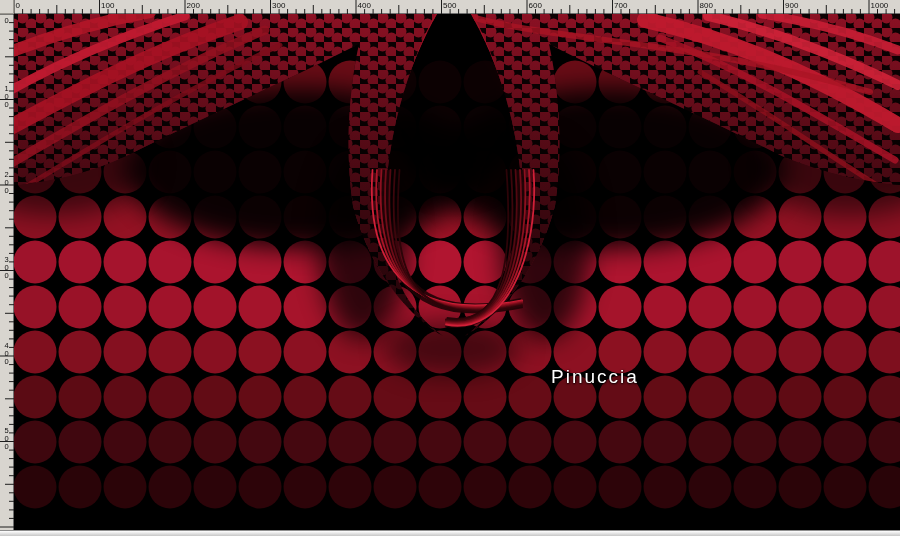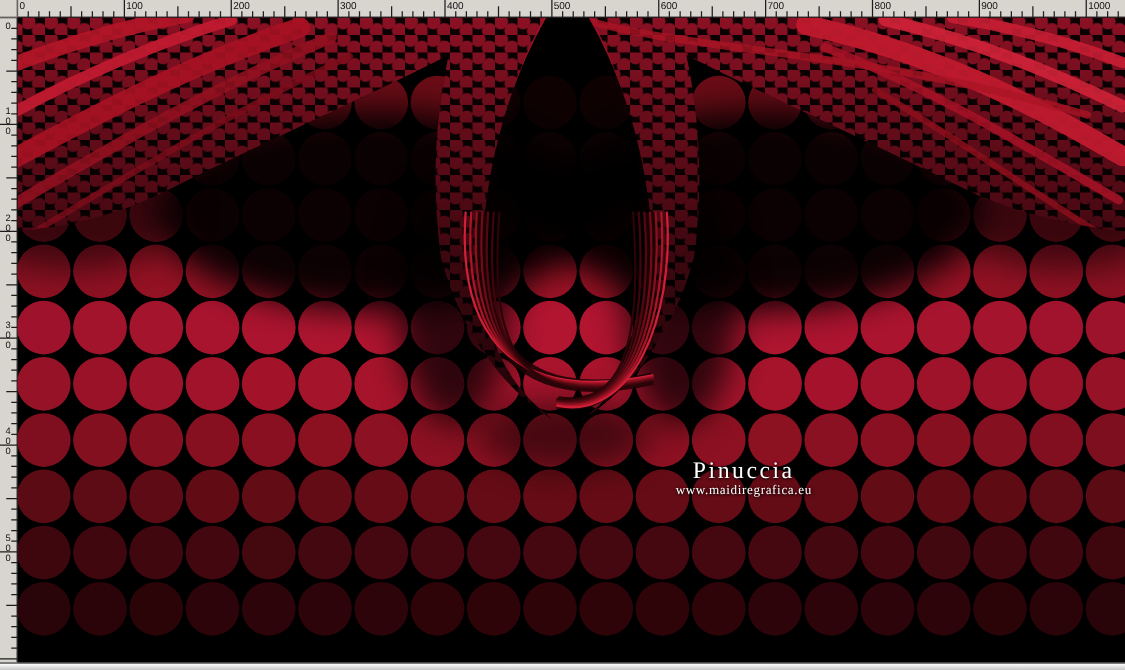--- a/index.html
+++ b/index.html
@@ -9,21 +9,21 @@
           border-right:1px solid #9a9790;border-bottom:1px solid #9a9790;box-sizing:border-box;}
   #hruler{position:absolute;left:14px;top:0;width:886px;height:14px;background:#d8d5cf;
           border-bottom:1px solid #6f6f6f;box-sizing:border-box;}
   #vruler{position:absolute;left:0;top:14px;width:14px;height:516px;background:#d8d5cf;
           border-right:1px solid #6f6f6f;box-sizing:border-box;}
   #hruler svg,#vruler svg{display:block;}
   #canvas{position:absolute;left:14px;top:14px;width:886px;height:516px;background:#000;cursor:crosshair;}
   #art{display:block;}
   .wm{position:absolute;color:#fff;text-align:center;white-space:nowrap;
       text-shadow:0 1px 2px rgba(0,0,0,.85), 1px 0 2px rgba(0,0,0,.6);
-      font-family:Liberation Serif, serif;}
+      font-family:Liberation Sans, sans-serif;}
   #wm-title{left:486px;top:352px;width:190px;font-size:19px;letter-spacing:2px;}
   #wm-url{left:466px;top:373px;width:230px;font-size:10.5px;letter-spacing:0.5px;}
   #strip{position:absolute;left:0;top:530px;width:900px;height:6px;
          background:linear-gradient(#ffffff,#c7c7c7);border-top:1px solid #8e8e8e;box-sizing:border-box;}
   text{user-select:none;}
 </style>
 </head>
 <body>
 
 <div id="stage">
@@ -494,16 +494,15 @@
           <path d="M 506.5,170 C 512.5,255 506,327.5 446,319.3" fill="none" stroke="#2c0408" stroke-width="1.8" stroke-linecap="round"></path>
           <path d="M 511,170 C 517,255 506,329 446,320.2" fill="none" stroke="#3c060c" stroke-width="1.8" stroke-linecap="round"></path>
           <path d="M 515.5,170 C 521.5,255 506,330.5 446,321.1" fill="none" stroke="#520811" stroke-width="1.8" stroke-linecap="round"></path>
           <path d="M 520,170 C 526,255 506,332 446,322" fill="none" stroke="#6e0c18" stroke-width="1.8" stroke-linecap="round"></path>
           <path d="M 524.5,170 C 530.5,255 506,333.5 446,322.9" fill="none" stroke="#8c101f" stroke-width="1.8" stroke-linecap="round"></path>
           <path d="M 529,170 C 535,255 506,335 446,323.8" fill="none" stroke="#ac1528" stroke-width="1.8" stroke-linecap="round"></path>
           <path d="M 533.5,170 C 539.5,255 506,336.5 446,324.7" fill="none" stroke="#d02038" stroke-width="1.8" stroke-linecap="round"></path>
         </svg>
       </div>
     <div id="wm-title" class="wm">Pinuccia</div>
-    <div id="wm-url" class="wm">www.maidiregrafica.eu</div>
   </div>
   <div id="strip"></div>
 </div>
 
 </body></html>

